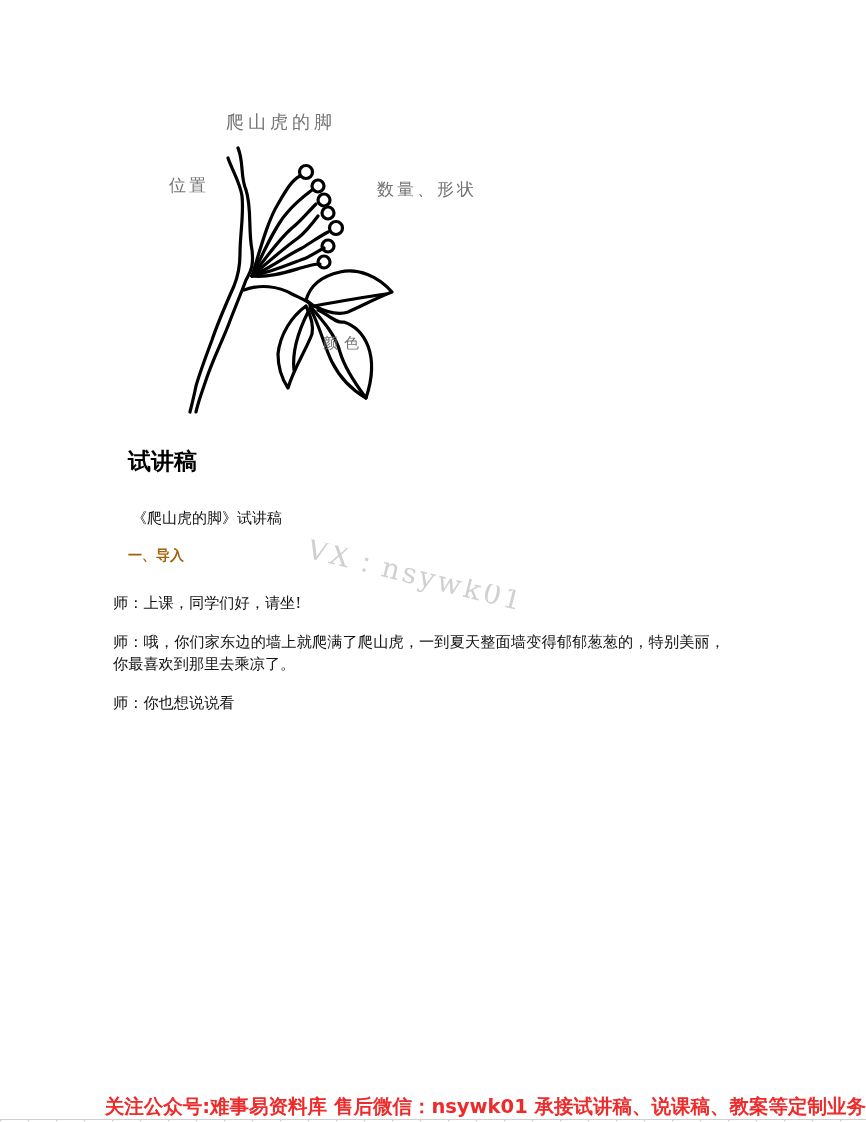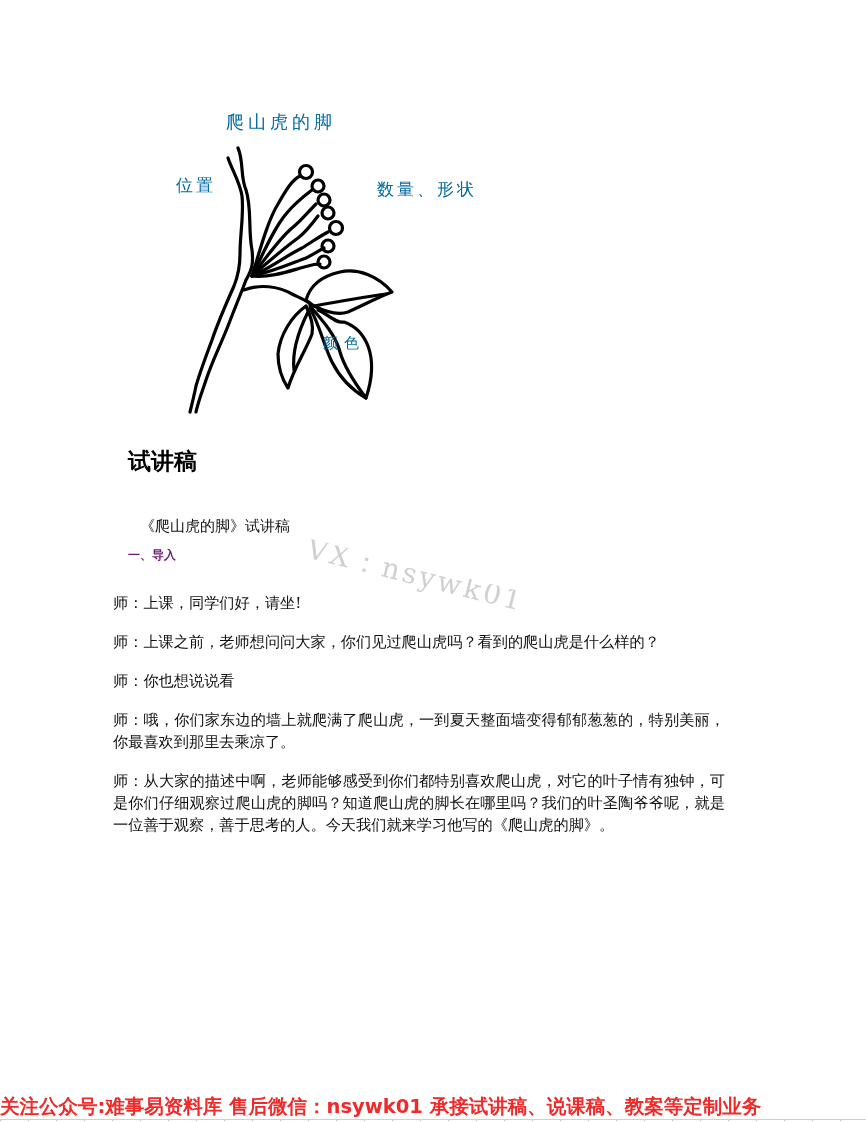--- a/index.html
+++ b/index.html
@@ -20,55 +20,55 @@
       left: 160px;
       top: 100px;
       width: 300px;
       height: 320px;
     }
     .figure svg { position: absolute; left: 0; top: 0; }
     .fig-label {
       position: absolute;
       font-family: "DejaVu Serif", "Liberation Serif", serif;
       font-size: 17px;
-      color: #0369a1;
+      color: #737373;
       letter-spacing: 3px;
       white-space: nowrap;
     }
     .fig-title { left: 66px; top: 10px; font-size: 18px; letter-spacing: 4px; }
-    .fig-position { left: 16px; top: 74px; }
+    .fig-position { left: 9px; top: 74px; }
     .fig-count { left: 178px; top: 78px; margin-left: 39px; }
     .fig-color { left: 163px; top: 234px; font-size: 15px; letter-spacing: 6px; }
 
     .doc-title {
       position: absolute;
       left: 128px;
       top: 446px;
       font-family: Liberation Mono, monospace;
       font-weight: bold;
       font-size: 23px;
       margin: 0;
       color: #000;
     }
     .doc-subtitle {
       position: absolute;
       left: 128px;
       top: 505px;
       font-size: 15px;
-      margin: 12px;
+      margin: 4px;
     }
     .section-heading {
       position: absolute;
       left: 128px;
       top: 547px;
       font-family: "DejaVu Sans", "Liberation Sans", sans-serif;
       font-weight: bold;
-      font-size: 12px;
+      font-size: 14px;
       margin: 0;
-      color: #701a75;
+      color: #a16207;
     }
     .body-text {
       position: absolute;
       left: 113px;
       top: 592px;
       width: 612px;
     }
     .para {
       margin: 0 0 17px 0;
       font-size: 15.2px;
@@ -88,21 +88,21 @@
       letter-spacing: 3px;
       white-space: nowrap;
       clip-path: inset(9px 0 0 0);
     }
     .footer-banner {
       position: absolute;
       left: 0;
       top: 1092px;
       width: 866px;
       height: 30px;
-      text-align: left;
+      text-align: right;
       white-space: nowrap;
     }
     .footer-text {
       font-family: "DejaVu Sans", "Liberation Sans", sans-serif;
       font-weight: bold;
       font-size: 19.5px;
       color: #ee2a2a;
       letter-spacing: 0px;
       line-height: 30px;
     }
@@ -161,22 +161,20 @@
 </div>
 
 <h1 class="doc-title">试讲稿</h1>
 <p class="doc-subtitle">《爬山虎的脚》试讲稿</p>
 <h2 class="section-heading">一、导入</h2>
 
 <div class="watermark">VX：nsywk01</div>
 
 <div class="body-text">
   <p class="para">师：上课，同学们好，请坐!</p>
-  <p class="para">师：上课之前，老师想问问大家，你们见过爬山虎吗？看到的爬山虎是什么样的？</p>
+  <p class="para">师：哦，你们家东边的墙上就爬满了爬山虎，一到夏天整面墙变得郁郁葱葱的，特别美丽，你最喜欢到那里去乘凉了。</p>
   <p class="para">师：你也想说说看</p>
-  <p class="para">师：哦，你们家东边的墙上就爬满了爬山虎，一到夏天整面墙变得郁郁葱葱的，特别美丽，你最喜欢到那里去乘凉了。</p>
-  <p class="para">师：从大家的描述中啊，老师能够感受到你们都特别喜欢爬山虎，对它的叶子情有独钟，可是你们仔细观察过爬山虎的脚吗？知道爬山虎的脚长在哪里吗？我们的叶圣陶爷爷呢，就是一位善于观察，善于思考的人。今天我们就来学习他写的《爬山虎的脚》。</p>
 </div>
 
 <div class="footer-banner">
   <span class="footer-text">关注公众号:难事易资料库  售后微信：nsywk01  承接试讲稿、说课稿、教案等定制业务</span>
   <div class="footer-rule"></div>
 </div>
 
 </body></html>

